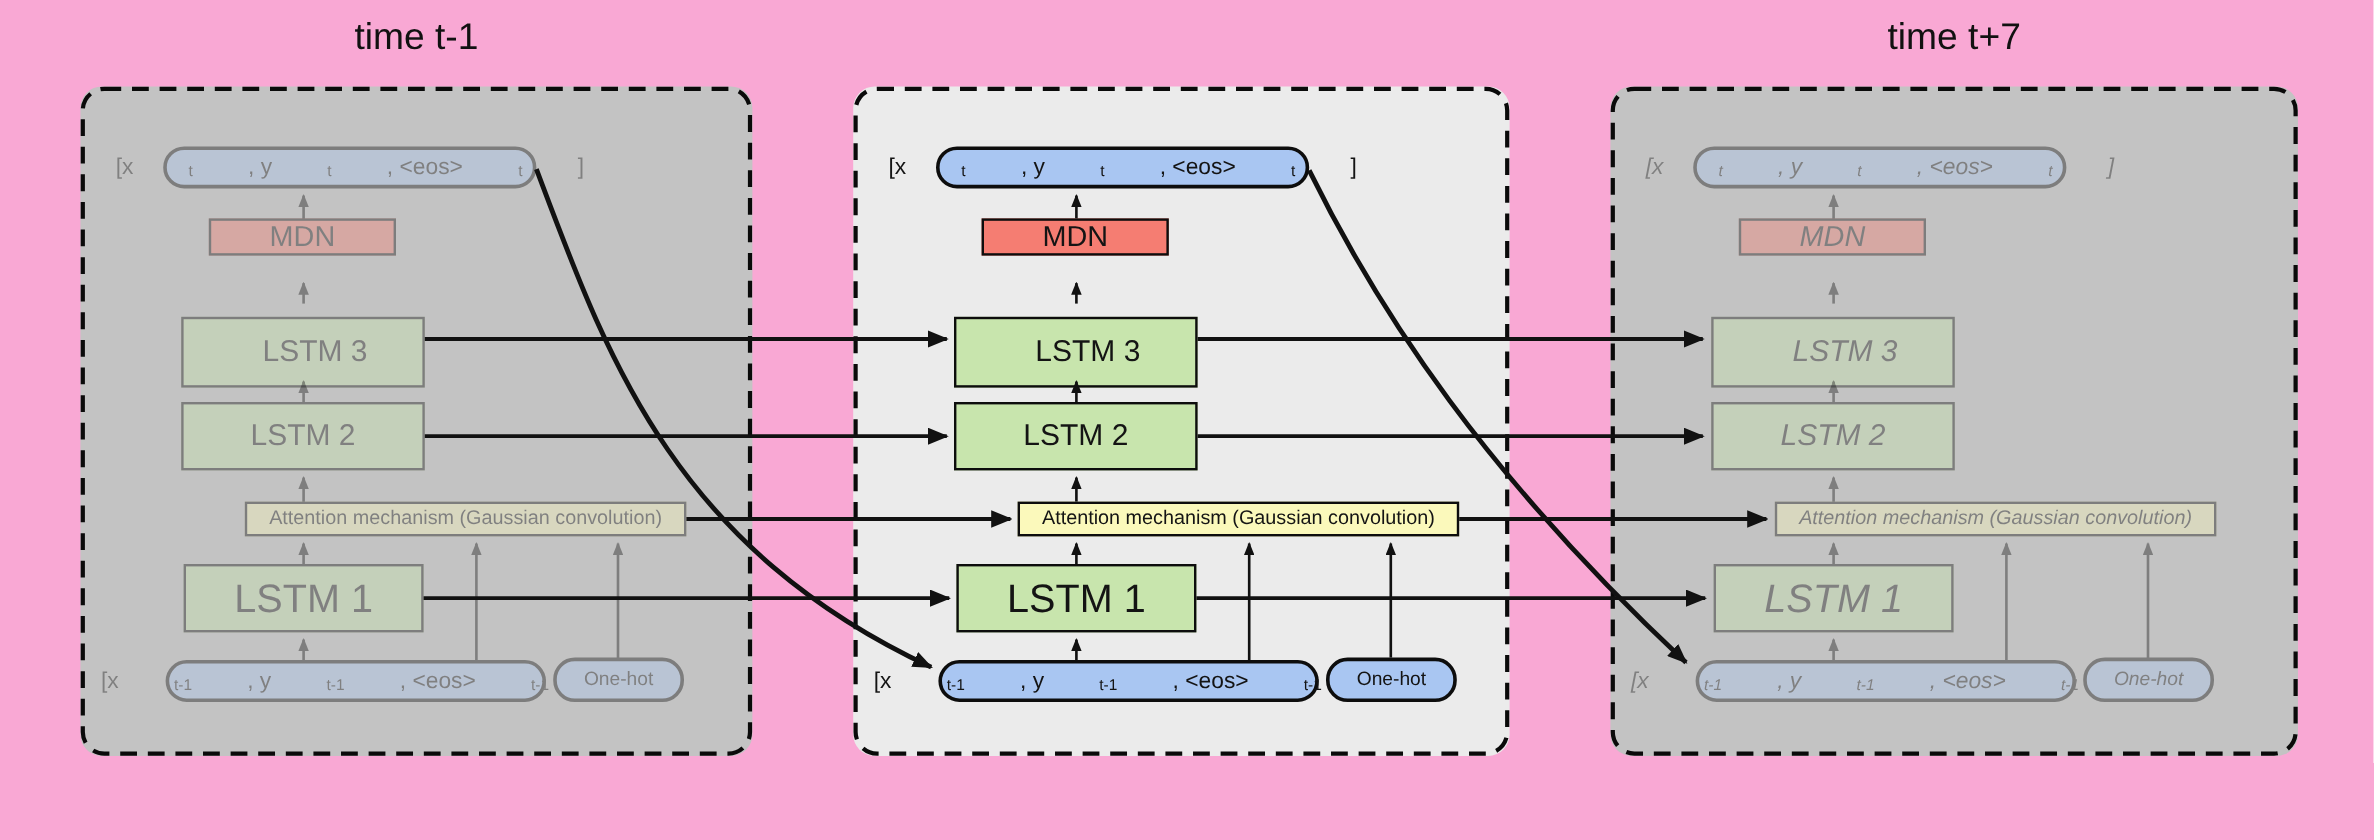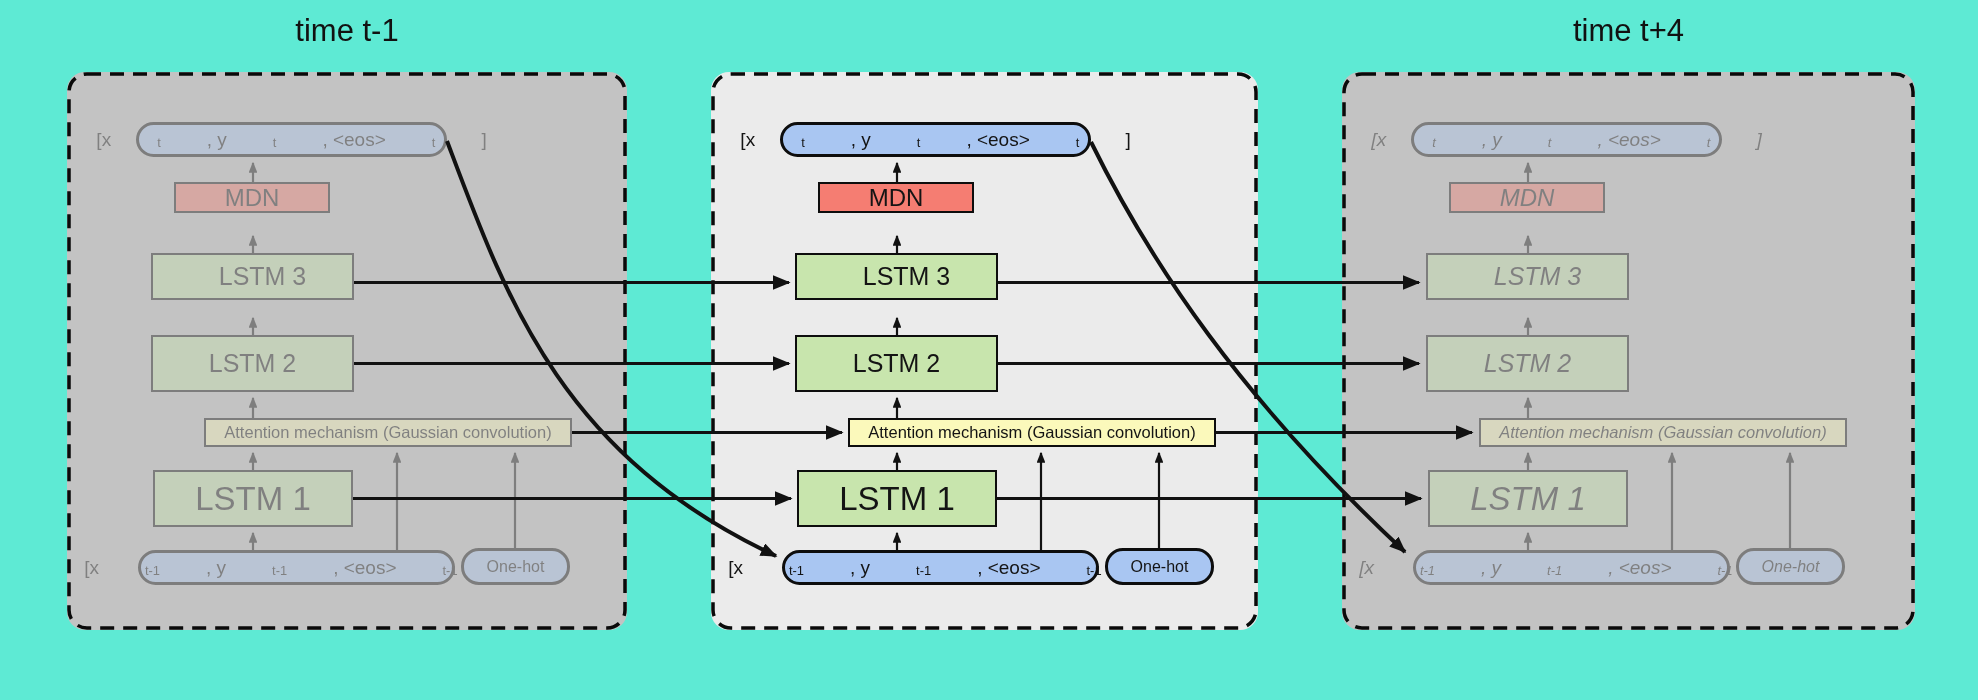--- a/index.html
+++ b/index.html
@@ -1,17 +1,17 @@
 <!DOCTYPE html>
 <html style="--io-fill: #a9c6f2; --mdn-fill: #f57d72; --lstm-fill: #c8e5ad; --attention-fill: #fbf9bb; --panel-active-bg: #ebebeb; --panel-inactive-bg: #c3c3c3; --line: #111111;"><head>
 <meta charset="utf-8">
 <style>
   html,body{margin:0;padding:0;background:#fff;}
   #stage{
-    position:relative;width:1978px;height:700px;overflow:hidden;background:#5eead4;
+    position:relative;width:1978px;height:700px;overflow:hidden;background:#f9a8d4;
     font-family:"Liberation Sans","DejaVu Sans",sans-serif;color:#111;
   }
   .col-title{
     position:absolute;top:12px;height:40px;font-size:31px;line-height:38px;
     text-align:center;color:#111;
   }
   .title-left{left:67px;width:560px;}
   .title-mid{left:711px;width:547px;}
   .title-right{left:1342px;width:573px;}
 
@@ -27,37 +27,37 @@
   .node{
     position:absolute;display:flex;align-items:center;justify-content:center;
     box-sizing:border-box;border:2.5px solid #0d0d0d;color:#141414;
     white-space:nowrap;
     gap:45px;
   }
   .pill{border-radius:18px;border-width:3px;background:var(--io-fill,#a9c6f2);}
   .n-output{left:69px;top:50px;width:311px;height:35px;font-size:19px;}
   .n-mdn{left:107px;top:110px;width:156px;height:31px;font-size:24px;background:var(--mdn-fill,#f57d72);}
   .n-lstm{left:84px;width:203px;font-size:25px;background:var(--lstm-fill,#c8e5ad);}
-  .n-lstm3{top:181px;height:47px;padding-left:20px;}
+  .n-lstm3{top:192px;height:59px;padding-left:20px;}
   .n-lstm2{top:263px;height:57px;}
   .n-attn{left:137px;top:346px;width:368px;height:29px;font-size:16.5px;border-width:2px;background:var(--attention-fill,#fbf9bb);}
   .n-lstm1{left:86px;top:398px;width:200px;height:57px;font-size:33px;background:var(--lstm-fill,#c8e5ad);}
   .n-input{left:71px;top:478px;width:317px;height:35px;font-size:19px;}
   .n-onehot{left:394px;top:476px;width:109px;height:37px;font-size:16px;}
   .sub{font-size:68%;position:relative;top:0.24em;margin:0 1px;}
 
   #arrow-layer{position:absolute;left:0;top:0;z-index:5;pointer-events:none;}
 </style>
 </head>
 <body>
 
 <div id="stage">
 
   <div class="col-title title-left">time t-1</div>
-  <div class="col-title title-right">time t+4</div>
+  <div class="col-title title-right">time t+7</div>
 
   <div class="panel panel-left inactive">
     <div class="fade">
       <div class="node pill n-output">[x<span class="sub">t</span> , y<span class="sub">t</span> , &lt;eos&gt;<span class="sub">t</span> ]</div>
       <div class="node n-mdn">MDN</div>
       <div class="node n-lstm n-lstm3">LSTM 3</div>
       <div class="node n-lstm n-lstm2">LSTM 2</div>
       <div class="node n-attn">Attention mechanism (Gaussian convolution)</div>
       <div class="node n-lstm1 n-lstm">LSTM 1</div>
       <div class="node pill n-input">[x<span class="sub">t-1</span> , y<span class="sub">t-1</span> , &lt;eos&gt;<span class="sub">t-1</span> ]</div>

